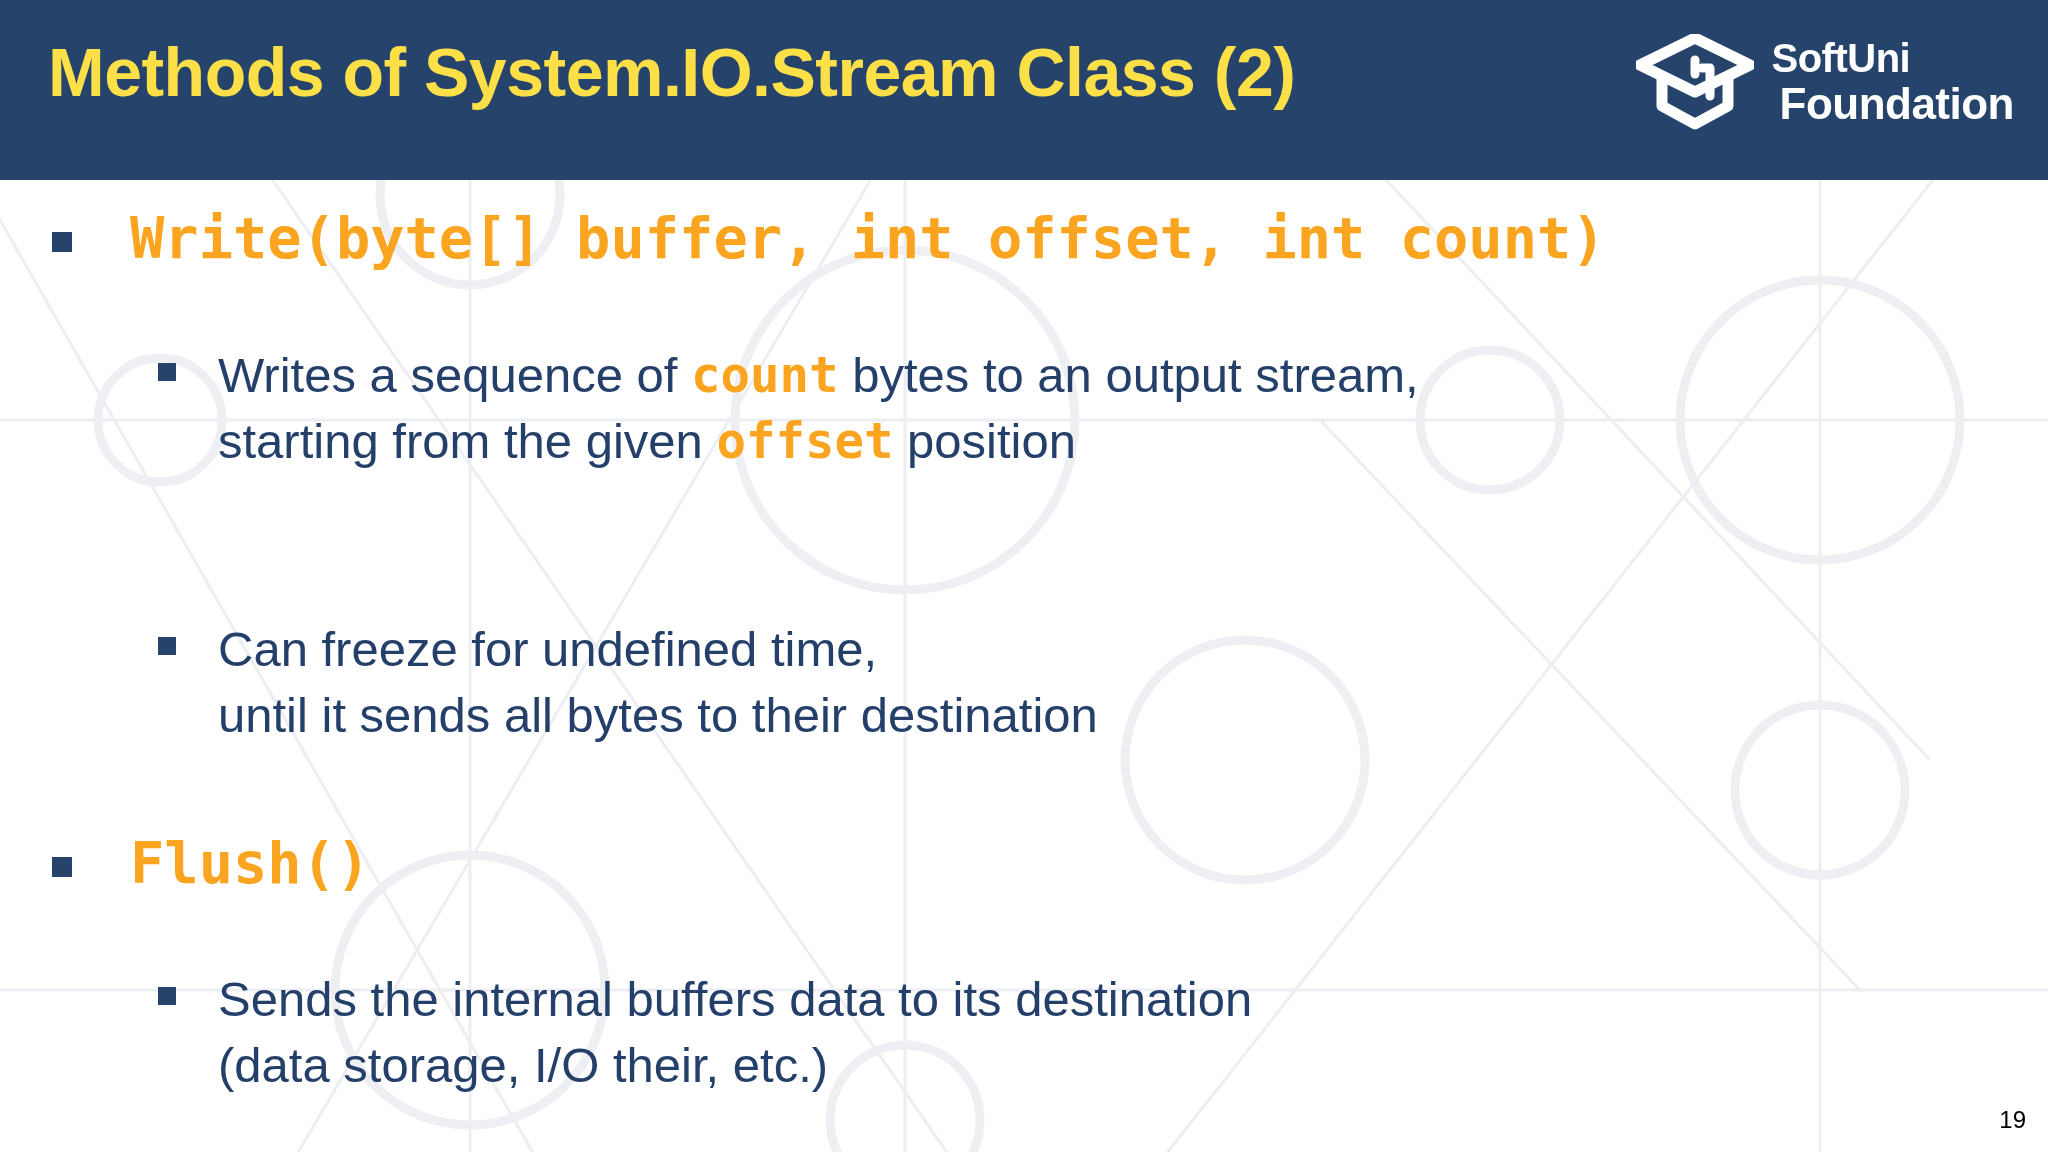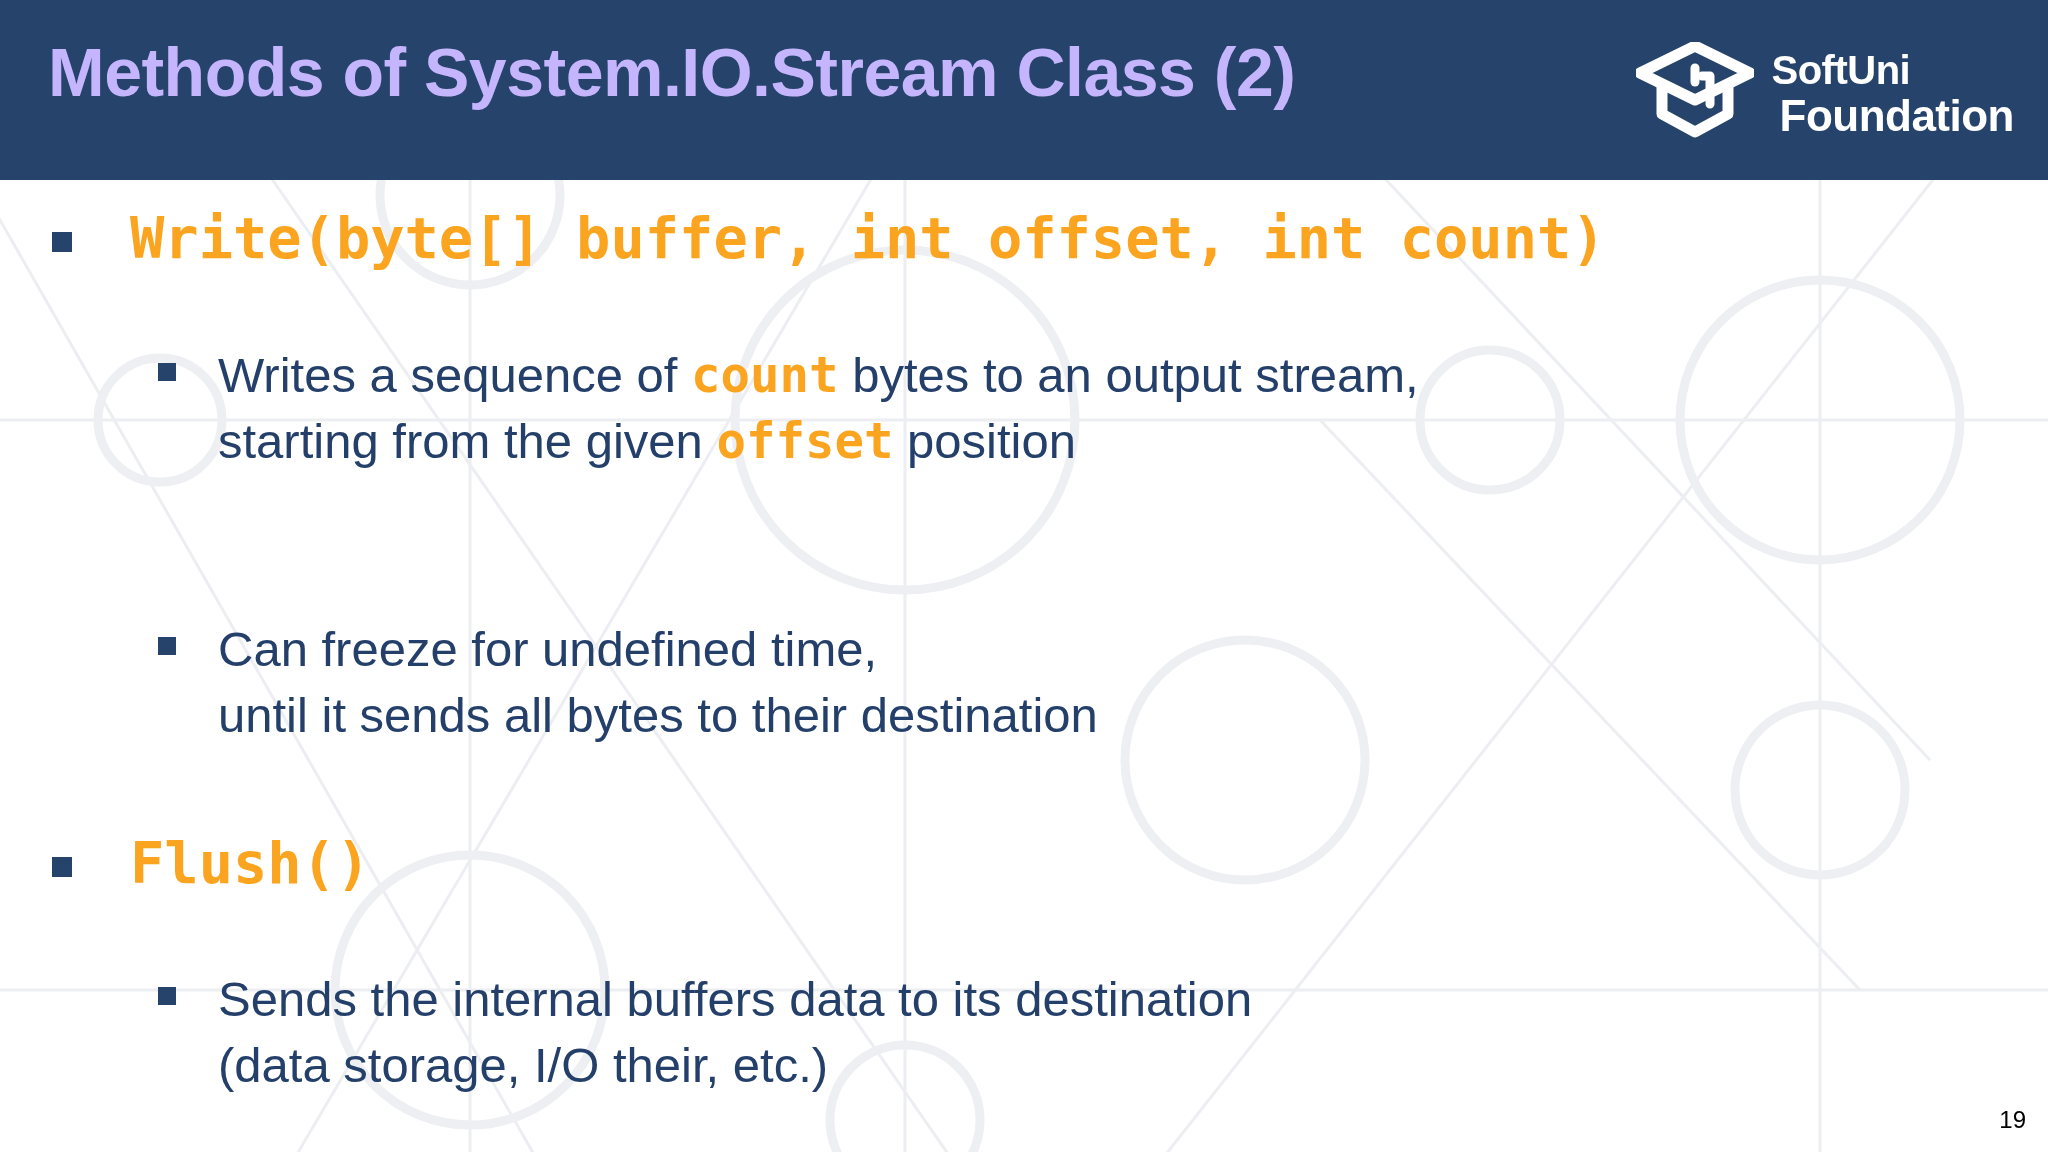--- a/index.html
+++ b/index.html
@@ -32,36 +32,36 @@
     left: 0; top: 0;
     width: 2048px;
     height: 180px;
     background: #26436b;
     z-index: 3;
   }
   #slide-title {
     position: absolute;
     left: 48px;
     top: 38px;
-    color: #c4b5fd;
+    color: #fde047;
     font-size: 68px;
     font-weight: bold;
     letter-spacing: -0.5px;
     white-space: nowrap;
     line-height: 1.0;
   }
 
   
   #logo {
     position: absolute;
     right: 34px;
     top: 26px;
     height: 112px;
     display: flex;
-    align-items: flex-end;
+    align-items: center;
     gap: 18px;
   }
   #logo-mark { width: 118px; height: 96px; flex: 0 0 auto; }
   #logo-text {
     display: flex;
     flex-direction: column;
     justify-content: center;
     color: #ffffff;
     font-weight: bold;
     line-height: 1.0;

